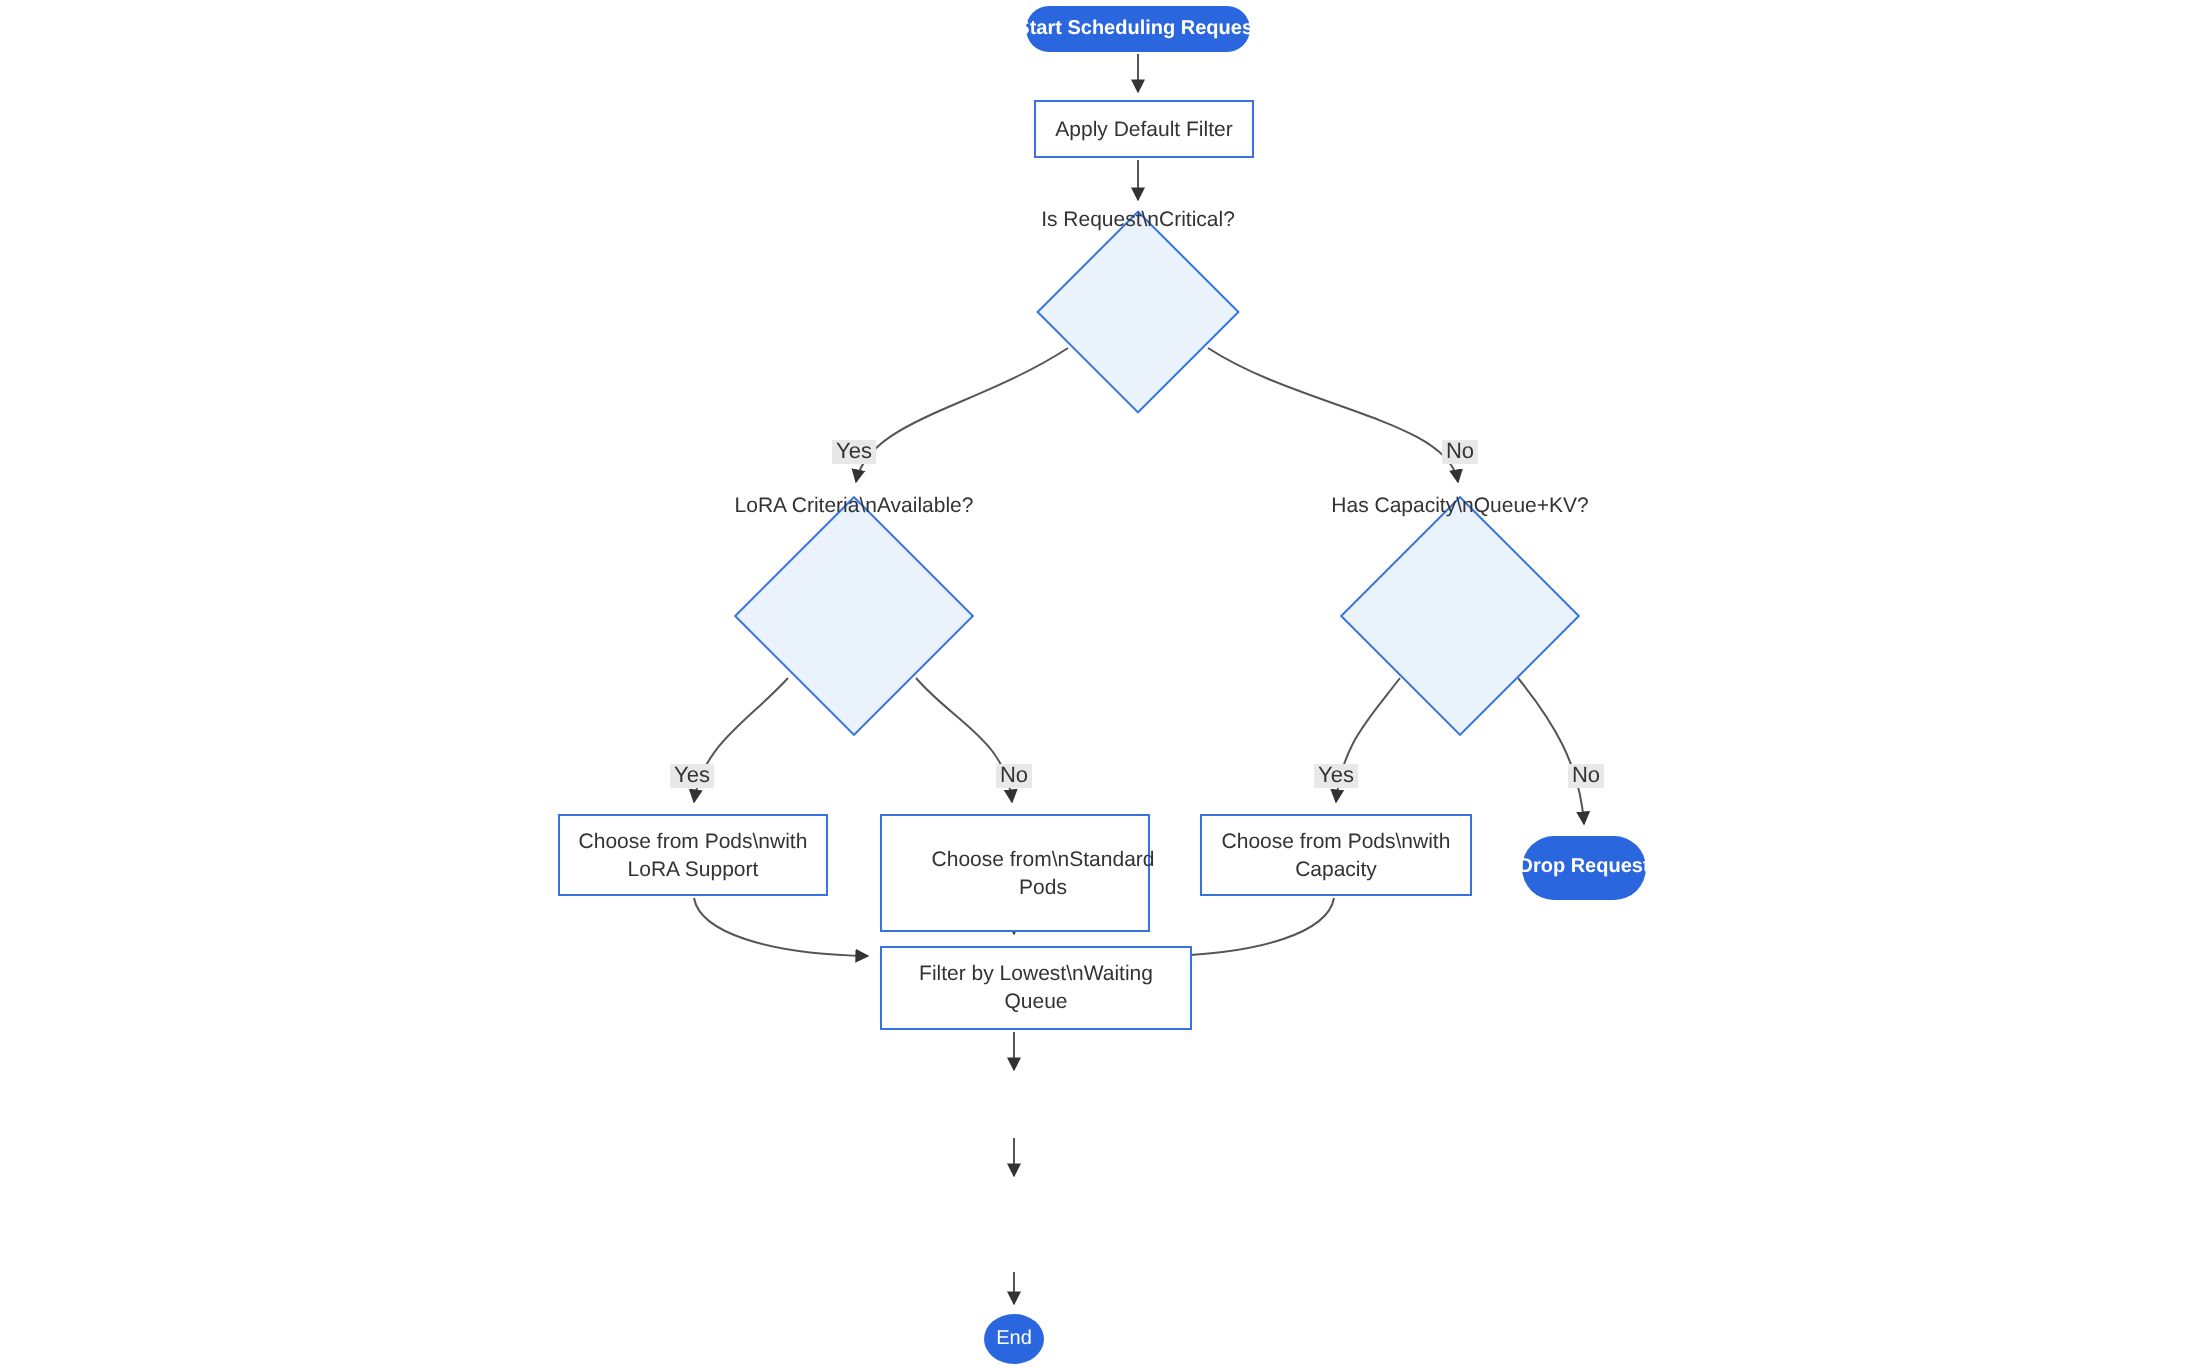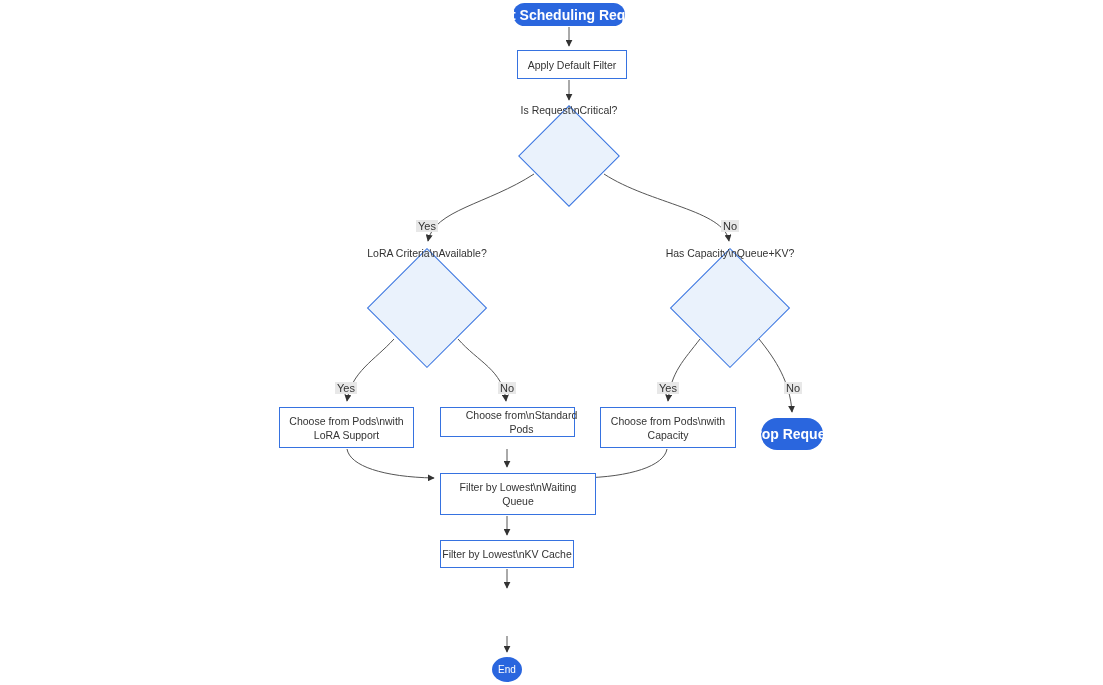--- a/index.html
+++ b/index.html
@@ -21,21 +21,21 @@
   svg.edges path.flow{fill:none;stroke:var(--edge);stroke-width:1;}
   .arrowhead{fill:#333333;}
 
   .node{
     position:absolute;display:flex;align-items:center;justify-content:center;
     text-align:center;font-size:10.5px;line-height:14px;box-sizing:border-box;
   }
   .rect-node{background:var(--node-fill);border:1px solid var(--node-border);}
   .pill{
     background:var(--accent);color:#ffffff;font-weight:bold;
-    border-radius:999px;font-size:14px;white-space:nowrap;border:none;
+    border-radius:999px;font-size:10px;white-space:nowrap;border:none;
   }
   .ellipse{
     background:var(--accent);color:#ffffff;font-weight:normal;
     border-radius:50%;font-size:10px;border:none;
   }
   .diamond-wrap{
     position:absolute;display:flex;justify-content:center;
     text-align:center;
   }
   .diamond-shape{
@@ -107,21 +107,21 @@
     <div class="diamond-label">Has Capacity\nQueue+KV?</div>
   </div>
 
   <div class="node rect-node" style="left:279px;top:407px;width:135px;height:41px;">
     <div class="lines">
       <div>Choose from Pods\nwith</div>
       <div>LoRA Support</div>
     </div>
   </div>
 
-  <div class="node rect-node" style="left:440px;top:407px;width:135px;height:30px;padding-left:28px;">
+  <div class="node rect-node" style="left:440px;top:407px;width:135px;height:59px;padding-left:28px;">
     <div class="lines">
       <div>Choose from\nStandard</div>
       <div>Pods</div>
     </div>
   </div>
 
   <div class="node rect-node" style="left:600px;top:407px;width:136px;height:41px;">
     <div class="lines">
       <div>Choose from Pods\nwith</div>
       <div>Capacity</div>
@@ -130,18 +130,17 @@
 
   <div class="node pill" style="left:761px;top:418px;width:62px;height:32px;">Drop Request</div>
 
   <div class="node rect-node" style="left:440px;top:473px;width:156px;height:42px;">
     <div class="lines">
       <div>Filter by Lowest\nWaiting</div>
       <div>Queue</div>
     </div>
   </div>
 
-  <div class="node rect-node" style="left:440px;top:540px;width:134px;height:28px;">Filter by Lowest\nKV Cache</div>
 
 
   <div class="node ellipse" style="left:492px;top:657px;width:30px;height:25px;">End</div>
 
 </div>
 
 </body></html>

